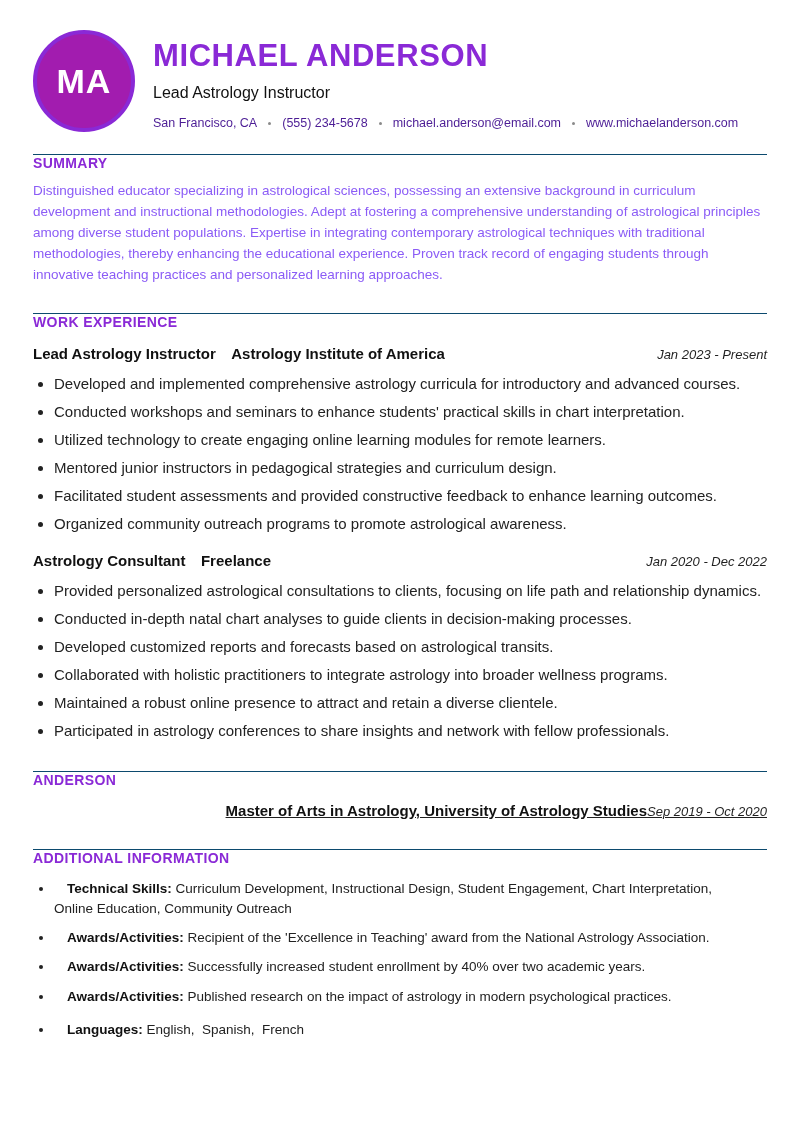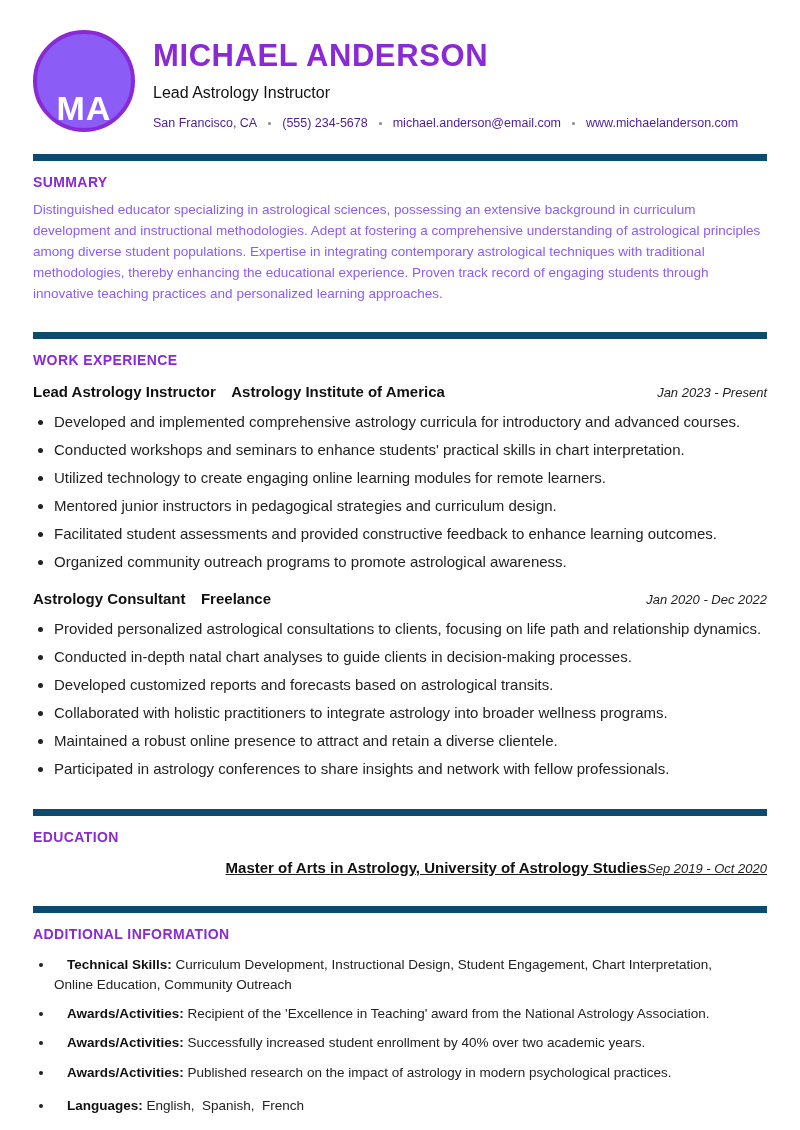--- a/index.html
+++ b/index.html
@@ -15,24 +15,24 @@
     background: #ffffff;
     padding: 28px 33px 0 33px;
     overflow: hidden;
   }
 
   
   .header { display: flex; align-items: flex-start; gap: 18px; }
   .avatar {
     width: 102px; height: 102px;
     border-radius: 50%;
-    background: #8b5cf6;
+    background: #a21caf;
     border: 4px solid #8a29d6;
     color: #ffffff;
-    display: flex; align-items: flex-end; justify-content: center;
+    display: flex; align-items: center; justify-content: center;
     font-size: 34px; font-weight: 600; letter-spacing: 1px;
     flex: 0 0 auto;
     margin-top: 2px;
   }
   .head-text { padding-top: 10px; }
   .name {
     color: #8a29d6;
     font-size: 31px;
     font-weight: 800;
     letter-spacing: 0.6px;
@@ -48,22 +48,22 @@
     font-size: 12.5px;
     color: #4c1d95;
   }
   .contact .dot {
     width: 3px; height: 3px; border-radius: 50%;
     background: #8a8a8a; display: inline-block;
   }
 
   
   .section {
-    border-top: 7px solid #0c4a6e;
-    padding-top: 13px;
+    border-top: 1px solid #0c4a6e;
+    padding-top: 0;
   }
   .section.summary    { margin-top: 22px; }
   .section.work       { margin-top: 27px; }
   .section.education  { margin-top: 30px; }
   .section.additional { margin-top: 30px; }
   .section-heading {
     color: #8a29d6;
     font-size: 14px;
     font-weight: 700;
     letter-spacing: 0.4px;
@@ -188,21 +188,21 @@
         <li>Conducted in-depth natal chart analyses to guide clients in decision-making processes.</li>
         <li>Developed customized reports and forecasts based on astrological transits.</li>
         <li>Collaborated with holistic practitioners to integrate astrology into broader wellness programs.</li>
         <li>Maintained a robust online presence to attract and retain a diverse clientele.</li>
         <li>Participated in astrology conferences to share insights and network with fellow professionals.</li>
       </ul>
     </div>
   </div>
 
   <div class="section education">
-    <div class="section-heading">EDUCATION</div>
+    <div class="section-heading">ANDERSON</div>
     <div class="edu-row">
       <span class="edu-degree">Master of Arts in Astrology, University of Astrology Studies</span>
       <span class="edu-dates">Sep 2019 - Oct 2020</span>
     </div>
   </div>
 
   <div class="section additional">
     <div class="section-heading">ADDITIONAL INFORMATION</div>
     <ul class="addl">
       <li>

